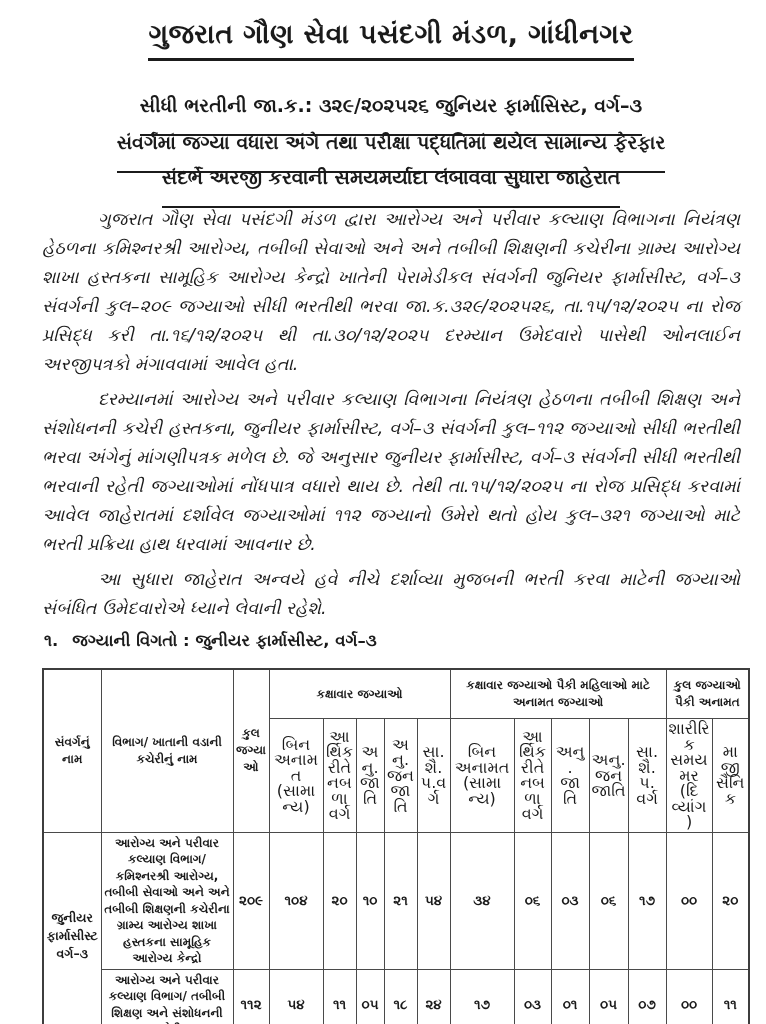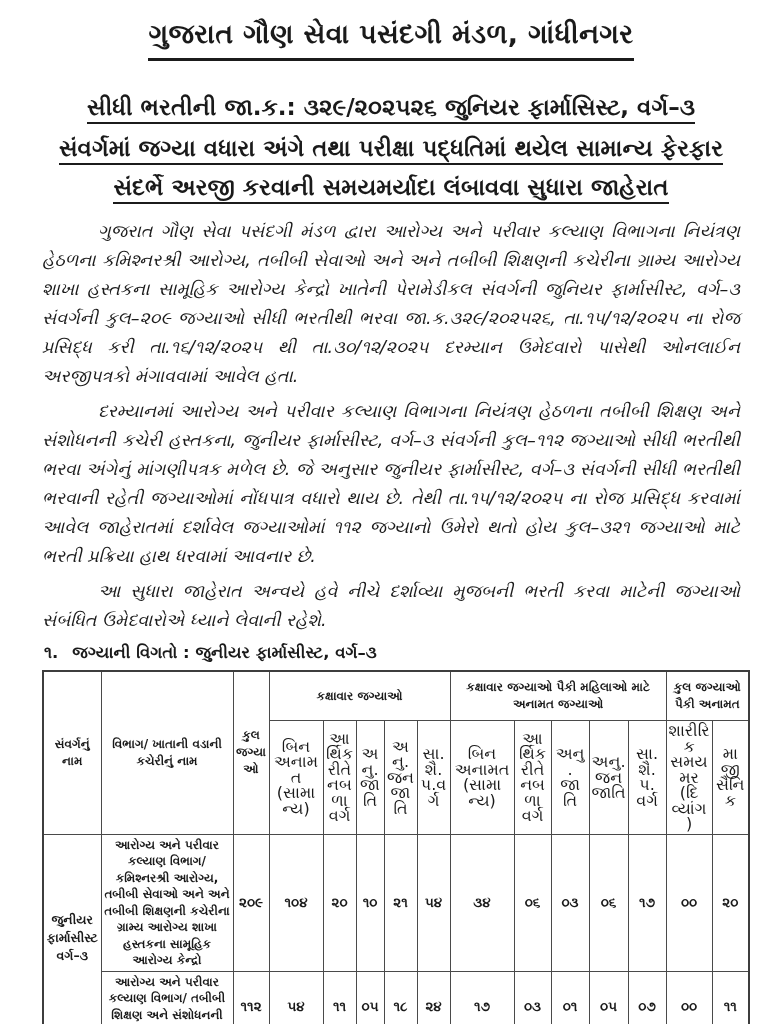--- a/index.html
+++ b/index.html
@@ -11,32 +11,32 @@
   .page{padding:14px 26px 0 42px;}
 
   .doc-title{text-align:center;margin:4px 0 44px 0;}
   .doc-title .txt{
     font-size:27px;font-weight:bold;letter-spacing:.3px;
     border-bottom:3px solid #1b1b1b;padding-bottom:9px;
   }
 
   .heading{text-align:center;margin:0 0 14px 0;}
   .heading .txt{
-    font-size:23px;font-weight:bold;
-    border-bottom:2px solid #1b1b1b;padding-bottom:2px;
+    font-size:19px;font-weight:bold;
+    border-bottom:2px solid #1b1b1b;padding-bottom:18px;
   }
   .heading.h2{margin-bottom:12px;}
   .heading.h3{margin-bottom:16px;}
 
   .para{
     font-size:17.5px;line-height:29px;text-align:justify;
     text-indent:56px;margin:0 0 6px 0;font-style:italic;
   }
 
-  .section-line{font-size:16.5px;font-weight:bold;margin:8px 0 8px 2px;}
+  .section-line{font-size:16.5px;font-weight:bold;margin:8px 0 18px 2px;}
   .section-line .num{margin-right:14px;}
 
   table.vac{
     width:706px;border-collapse:collapse;table-layout:fixed;
     border:2px solid #3d3d3d;margin-top:2px;
   }
   table.vac td{
     border:1px solid #4a4a4a;
     text-align:center;vertical-align:middle;
     padding:2px 2px;overflow-wrap:break-word;

